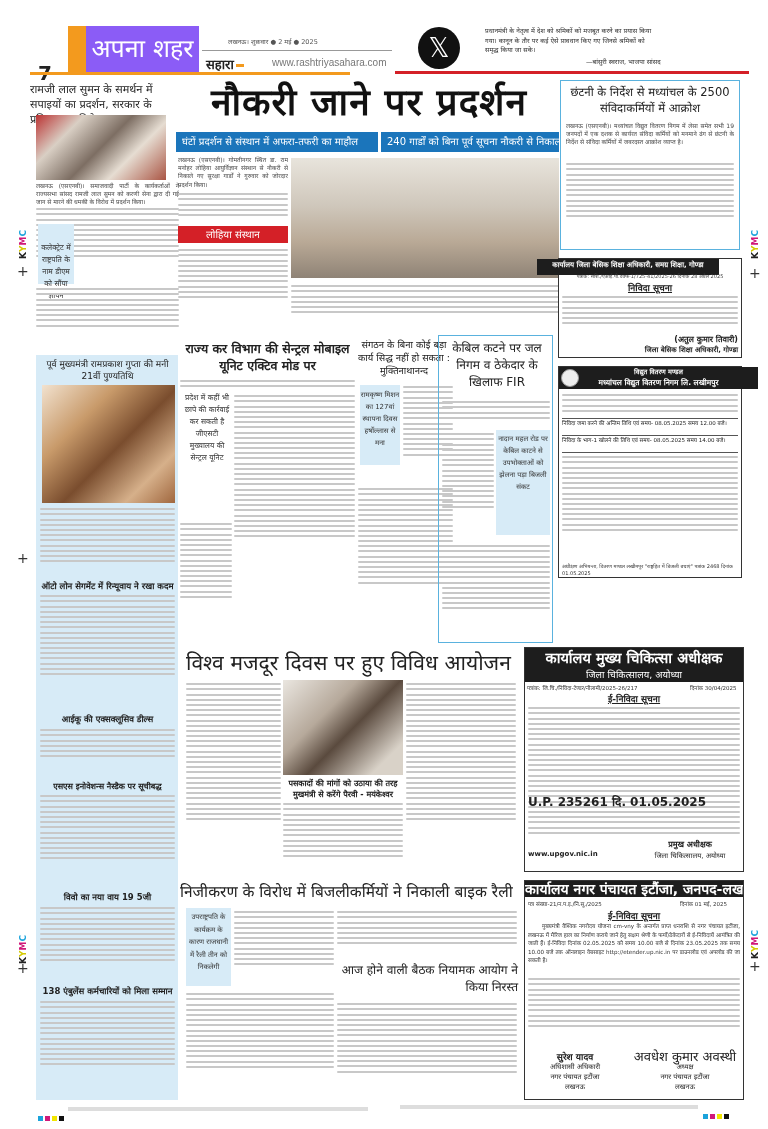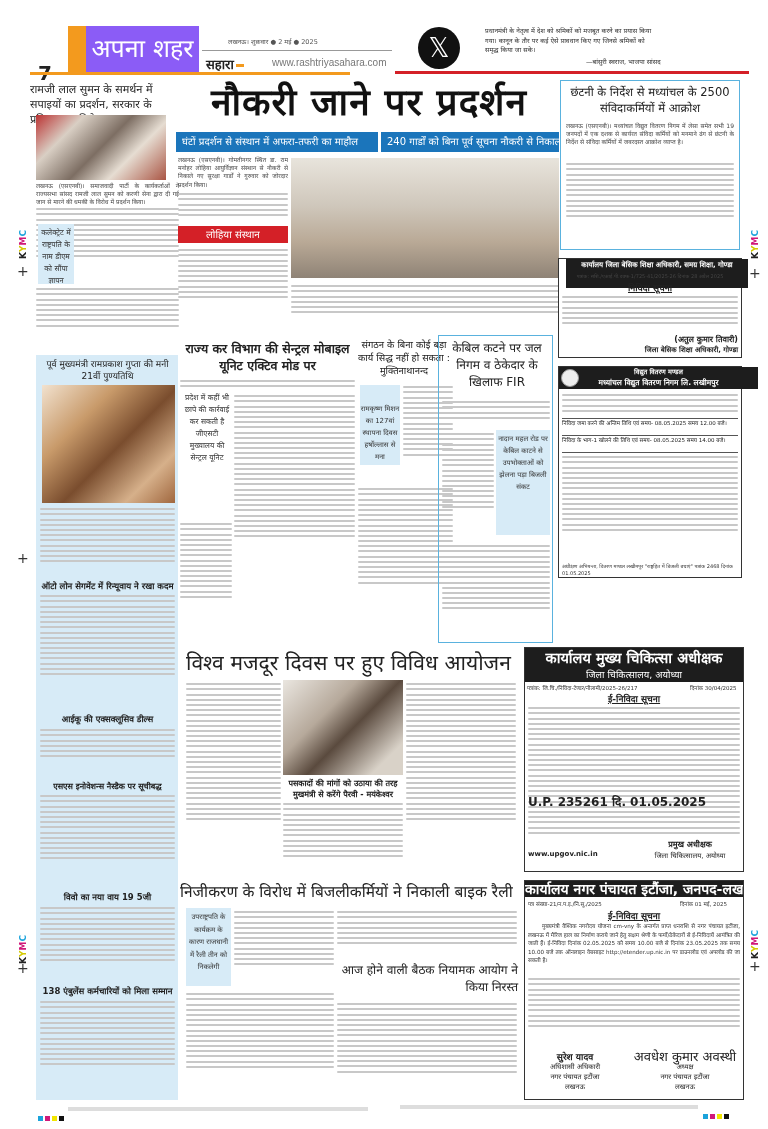--- a/index.html
+++ b/index.html
@@ -45,21 +45,21 @@
     <i></i>
     <i></i>
     <i></i>
     <i></i>
     <i></i>
     <i></i>
     <i></i>
     <i></i>
     <i></i>
   </div>
-<div class="abs blue-box" style="left:38px;top:224px;width:36px;height:60px;font-size:7.5px;line-height:12px;text-align:center;padding-top:3px;color:#333">कलेक्ट्रेट में राष्ट्रपति के नाम डीएम को सौंपा ज्ञापन</div>
+<div class="abs blue-box" style="left:38px;top:224px;width:36px;height:60px;font-size:7.5px;line-height:12px;text-align:center;padding-top:18px;color:#333">कलेक्ट्रेट में राष्ट्रपति के नाम डीएम को सौंपा ज्ञापन</div>
 <div class="abs filler" style="left:36px;top:285px;width:143px;height:55px">
     <i></i>
     <i></i>
     <i></i>
     <i></i>
     <i></i>
     <i></i>
     <i></i>
     <i></i>
   </div>
@@ -201,21 +201,21 @@
     <i></i>
     <i></i>
     <i></i>
     <i></i>
     <i></i>
     <i></i>
     <i></i>
   </div>
 
 <div class="abs ad" style="left:558px;top:258px;width:184px;height:100px"></div>
-<div class="abs ad-head" style="left:566px;top:259px;width:182px;height:29px;font-size:7px;line-height:12px">कार्यालय जिला बेसिक शिक्षा अधिकारी, समग्र शिक्षा, गोण्डा</div>
+<div class="abs ad-head" style="left:537px;top:259px;width:182px;height:16px;font-size:7px;line-height:12px">कार्यालय जिला बेसिक शिक्षा अधिकारी, समग्र शिक्षा, गोण्डा</div>
 <div class="abs" style="left:562px;top:273px;width:176px;font-size:5px;color:#444;text-align:center;white-space:nowrap;overflow:hidden">पत्रांक: सशि./एआई.पी.वक्फ-1/725-41/2025-26 दिनांक 28 अप्रैल 2025</div>
 <div class="abs" style="left:558px;top:281px;width:184px;font-size:9px;font-weight:bold;text-align:center;text-decoration:underline">निविदा सूचना</div>
 <div class="abs filler" style="left:562px;top:293px;width:176px;height:40px">
     <i></i>
     <i></i>
     <i></i>
     <i></i>
     <i></i>
     <i></i>
   </div>
@@ -303,21 +303,21 @@
     <i></i>
     <i></i>
     <i></i>
     <i></i>
     <i></i>
     <i></i>
     <i></i>
   </div>
 
 <div class="abs" style="left:358px;top:338px;width:92px;font-size:9.5px;line-height:13px;text-align:center;color:#222">संगठन के बिना कोई बड़ा कार्य सिद्ध नहीं हो सकता : मुक्तिनाथानन्द</div>
-<div class="abs blue-box" style="left:360px;top:385px;width:40px;height:80px;font-size:7px;line-height:12px;text-align:center;color:#333;padding-top:18px">रामकृष्ण मिशन का 127वां स्थापना दिवस हर्षोल्लास से मना</div>
+<div class="abs blue-box" style="left:360px;top:385px;width:40px;height:80px;font-size:7px;line-height:12px;text-align:center;color:#333;padding-top:4px">रामकृष्ण मिशन का 127वां स्थापना दिवस हर्षोल्लास से मना</div>
 <div class="abs filler" style="left:403px;top:383px;width:50px;height:100px">
     <i></i>
     <i></i>
     <i></i>
     <i></i>
     <i></i>
     <i></i>
     <i></i>
     <i></i>
     <i></i>

